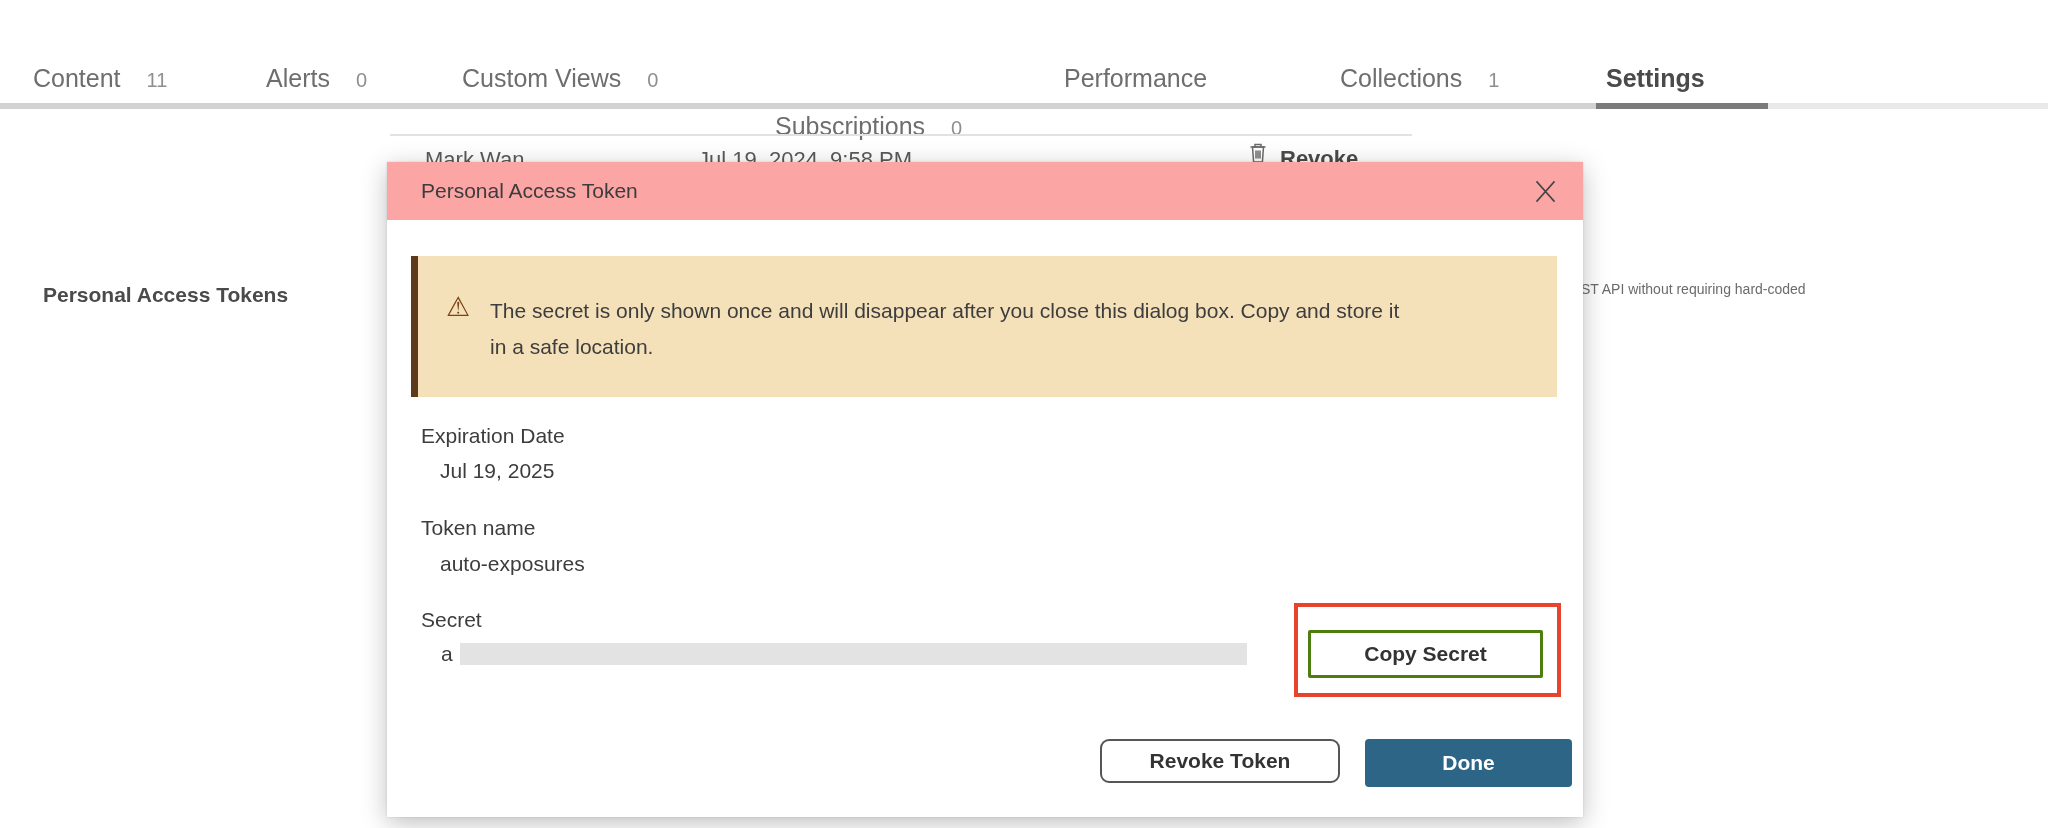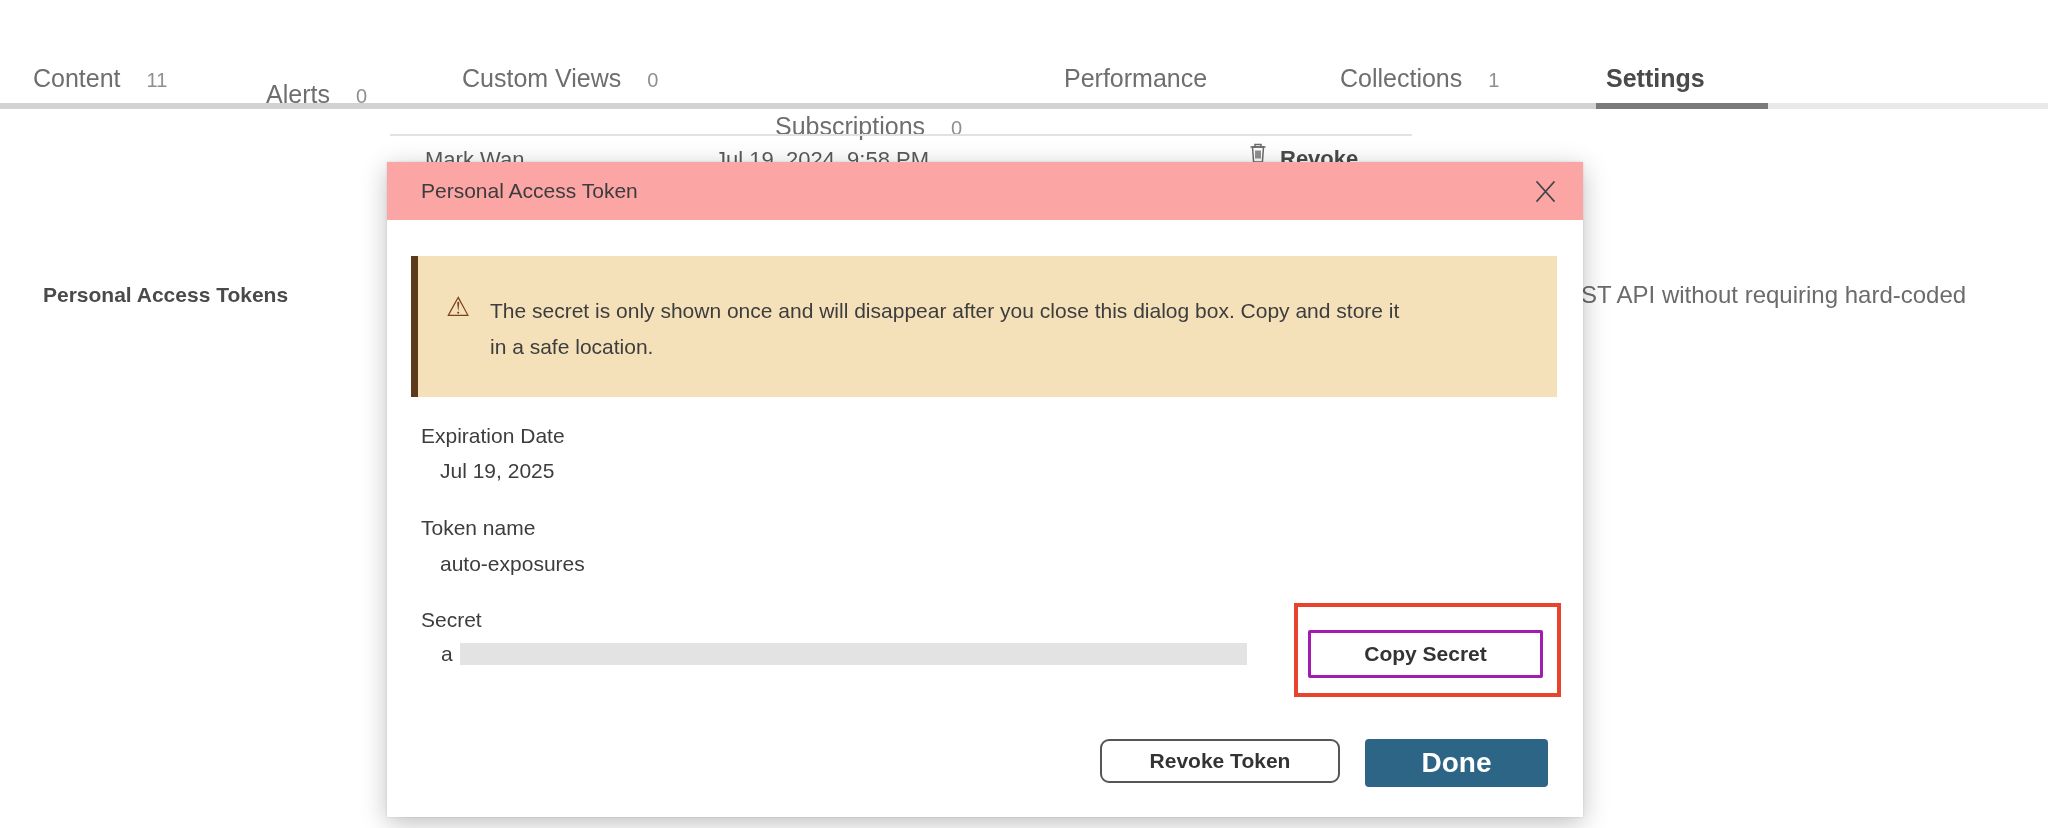--- a/index.html
+++ b/index.html
@@ -4,35 +4,35 @@
 <style>
   * { margin:0; padding:0; box-sizing:border-box; }
   body { background:#fff; font-family:"Liberation Sans", sans-serif; }
   .screen { position:relative; width:2048px; height:828px; background:#fff; overflow:hidden; }
 
   
   .tab { position:absolute; top:64px; display:flex; align-items:baseline; gap:26px;
          font-size:25px; color:#6e6e6e; cursor:pointer; white-space:nowrap; }
   .tab .count { font-size:20px; color:#8f8f8f; }
   .tab.active { color:#4a4a4a; font-weight:bold; }
-  .tab-c0{left:33px;} .tab-c1{left:266px;margin-top:16px;} .tab-c2{left:462px;} .tab-c3{left:775px;margin-top:48px;}
+  .tab-c0{left:33px;} .tab-c1{left:266px;} .tab-c2{left:462px;} .tab-c3{left:775px;margin-top:48px;}
   .tab-c4{left:1064px;} .tab-c5{left:1340px;} .tab-c6{left:1606px;}
   .underline-base   { position:absolute; top:103px; left:0; width:1596px; height:6px; background:#d2d2d2; }
   .underline-active { position:absolute; top:103px; left:1596px; width:172px; height:6px; background:#7a7a7a; }
   .underline-light  { position:absolute; top:103px; left:1768px; width:280px; height:6px; background:#e9e9e9; }
 
   
   .bg-table-line { position:absolute; left:390px; top:134px; width:1022px; height:2px; background:#e2e2e2; }
   .bg-row-text { position:absolute; top:147px; font-size:22px; color:#5a5a5a; white-space:nowrap; }
   .bg-user { left:425px; }
-  .bg-date { left:715px; }
+  .bg-date { left:698px; }
   .bg-trash { position:absolute; left:1246px; top:141px; }
   .bg-revoke { position:absolute; left:1280px; top:146px; font-size:22px; font-weight:bold; color:#4a4a4a; white-space:nowrap; }
   .section-label { position:absolute; left:43px; top:283px; font-size:21px; font-weight:bold; color:#4a4a4a; white-space:nowrap; }
-  .section-desc  { position:absolute; left:1581px; top:281px; font-size:24px; color:#6b6b6b; white-space:nowrap; }
+  .section-desc  { position:absolute; left:1581px; top:281px; font-size:14px; color:#6b6b6b; white-space:nowrap; }
 
   
   .modal { position:absolute; left:387px; top:162px; width:1196px; height:655px; background:#fff;
            box-shadow:0 6px 24px rgba(0,0,0,.25), 0 0 2px rgba(0,0,0,.12); z-index:10; }
   .modal-header { position:absolute; left:0; top:0; width:100%; height:58px; background:#fca5a5;
                   display:flex; align-items:center; padding-left:34px; }
   .modal-title { font-size:21px; color:#3c3c3c; }
   .modal-close { position:absolute; right:24px; top:15px; width:28px; height:28px; cursor:pointer;
                  display:flex; align-items:center; justify-content:center; }
 
@@ -46,29 +46,29 @@
   .lbl-exp { top:262px; }  .val-exp { top:297px; }
   .lbl-tok { top:354px; }  .val-tok { top:390px; }
   .lbl-sec { top:446px; }
   .secret-row { position:absolute; left:54px; top:480px; display:flex; align-items:center; gap:7px; }
   .secret-char { font-size:21px; color:#3d3d3d; }
   .secret-bar { width:787px; height:22px; background:#e3e3e3; }
 
   .annotation-rect { position:absolute; left:907px; top:441px; width:267px; height:94px;
                      border:4px solid #e8432c; pointer-events:none; }
   .copy-btn { position:absolute; left:921px; top:468px; width:235px; height:48px; background:#fff;
-              border:3px solid #a21caf; border-radius:2px; display:flex; align-items:center; justify-content:center;
+              border:3px solid #4d7c0f; border-radius:2px; display:flex; align-items:center; justify-content:center;
               font-size:21px; font-weight:bold; color:#333; cursor:pointer; }
 
   .revoke-btn { position:absolute; left:713px; top:577px; width:240px; height:44px; background:#fff;
                 border:2px solid #565656; border-radius:9px; display:flex; align-items:center; justify-content:center;
                 font-size:21px; font-weight:bold; color:#333; cursor:pointer; }
-  .done-btn { position:absolute; left:978px; top:577px; width:183px; height:48px; background:#2d6587;
+  .done-btn { position:absolute; left:978px; top:577px; width:207px; height:48px; background:#2d6587;
               border:none; border-radius:4px; display:flex; align-items:center; justify-content:center;
-              font-size:28px; font-weight:bold; color:#fff; cursor:pointer; }
+              font-size:21px; font-weight:bold; color:#fff; cursor:pointer; }
 </style>
 </head>
 <body>
 
 <div class="screen">
 
   <div class="tab tab-c0">
     <span>Content</span>
     <span class="count">11</span>
   </div>

